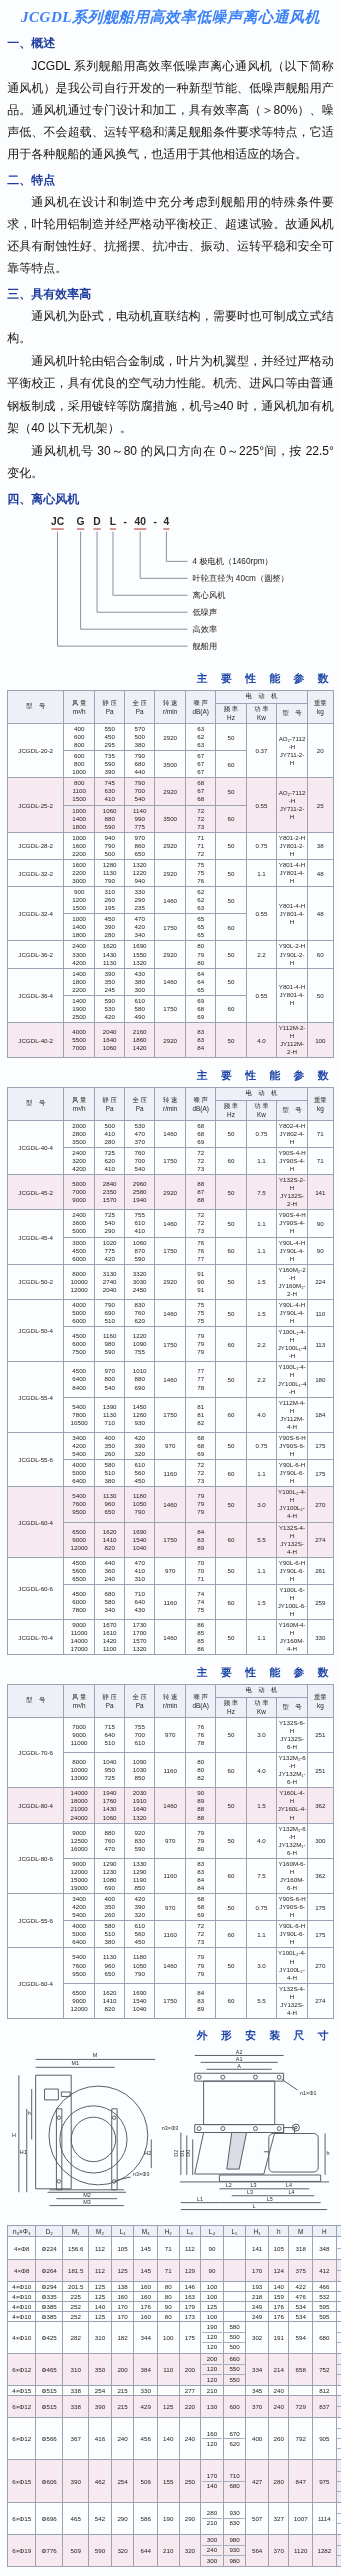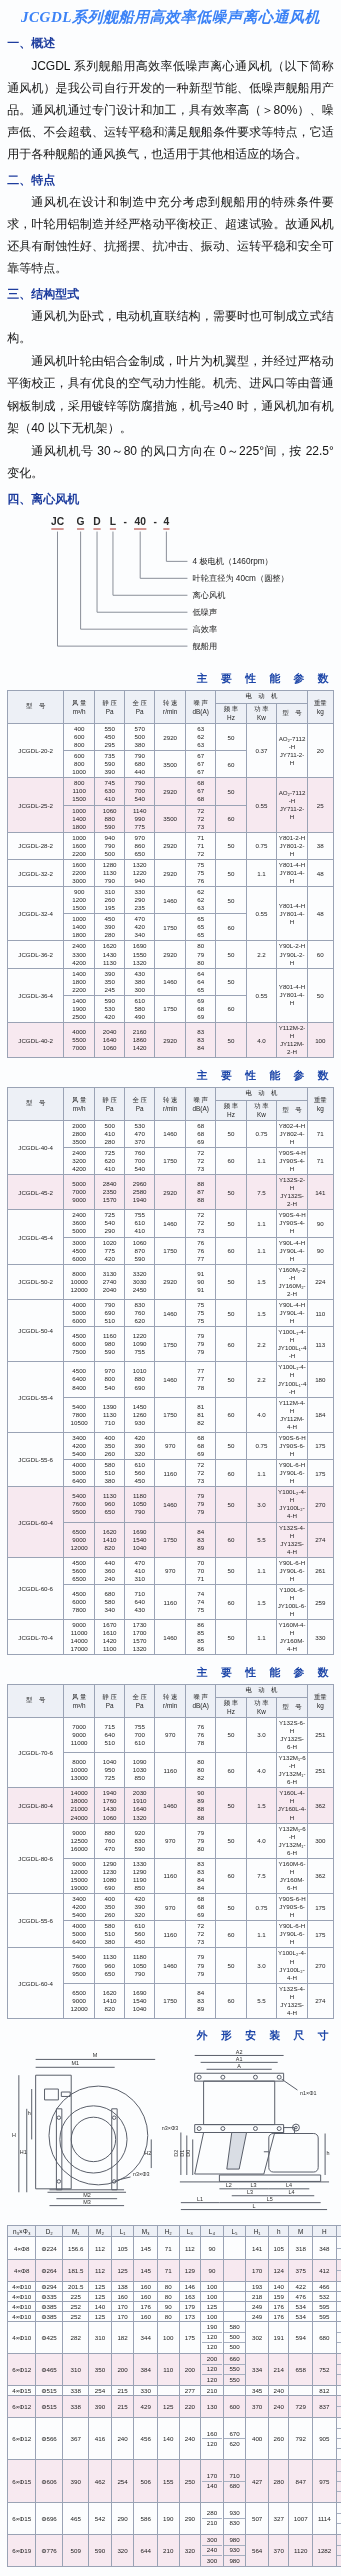--- a/index.html
+++ b/index.html
@@ -29,21 +29,21 @@
 <div class="page">
 
   <h1 class="title">JCGDL系列舰船用高效率低噪声离心通风机</h1>
 
   <h2 class="sec">一、概述</h2>
   <p class="body">JCGDL 系列舰船用高效率低噪声离心通风机（以下简称通风机）是我公司自行开发的一种新型节能、低噪声舰船用产品。通风机通过专门设计和加工，具有效率高（＞80%）、噪声低、不会超载、运转平稳和满足舰船条件要求等特点，它适用于各种舰船的通风换气，也适用于其他相适应的场合。</p>
 
   <h2 class="sec">二、特点</h2>
   <p class="body">通风机在设计和制造中充分考虑到舰船用的特殊条件要求，叶轮用铝制造并经严格动平衡校正、超速试验。故通风机还具有耐蚀性好、抗摇摆、抗冲击、振动、运转平稳和安全可靠等特点。</p>
 
-  <h2 class="sec">三、结构型式</h2>
+  <h2 class="sec">三、具有效率高</h2>
   <p class="body">通风机为卧式，电动机直联结构，需要时也可制成立式结构。</p>
   <p class="body">通风机叶轮由铝合金制成，叶片为机翼型，并经过严格动平衡校正，具有优良的空气动力性能。机壳、进风口等由普通钢板制成，采用镀锌等防腐措施，机号≥40 时，通风机加有机架（40 以下无机架）。</p>
   <p class="body">通风机机号 30～80 的风口方向在 0～225°间，按 22.5°变化。</p>
 
   <h2 class="sec">四、离心风机</h2>
 
   <svg class="diag" width="327" height="150" viewBox="0 0 634 292">
     <g fill="#2b2b2b" font-size="20" font-weight="bold" text-anchor="middle">
       <text x="97" y="30">JC</text>
       <text x="142" y="30">G</text>

